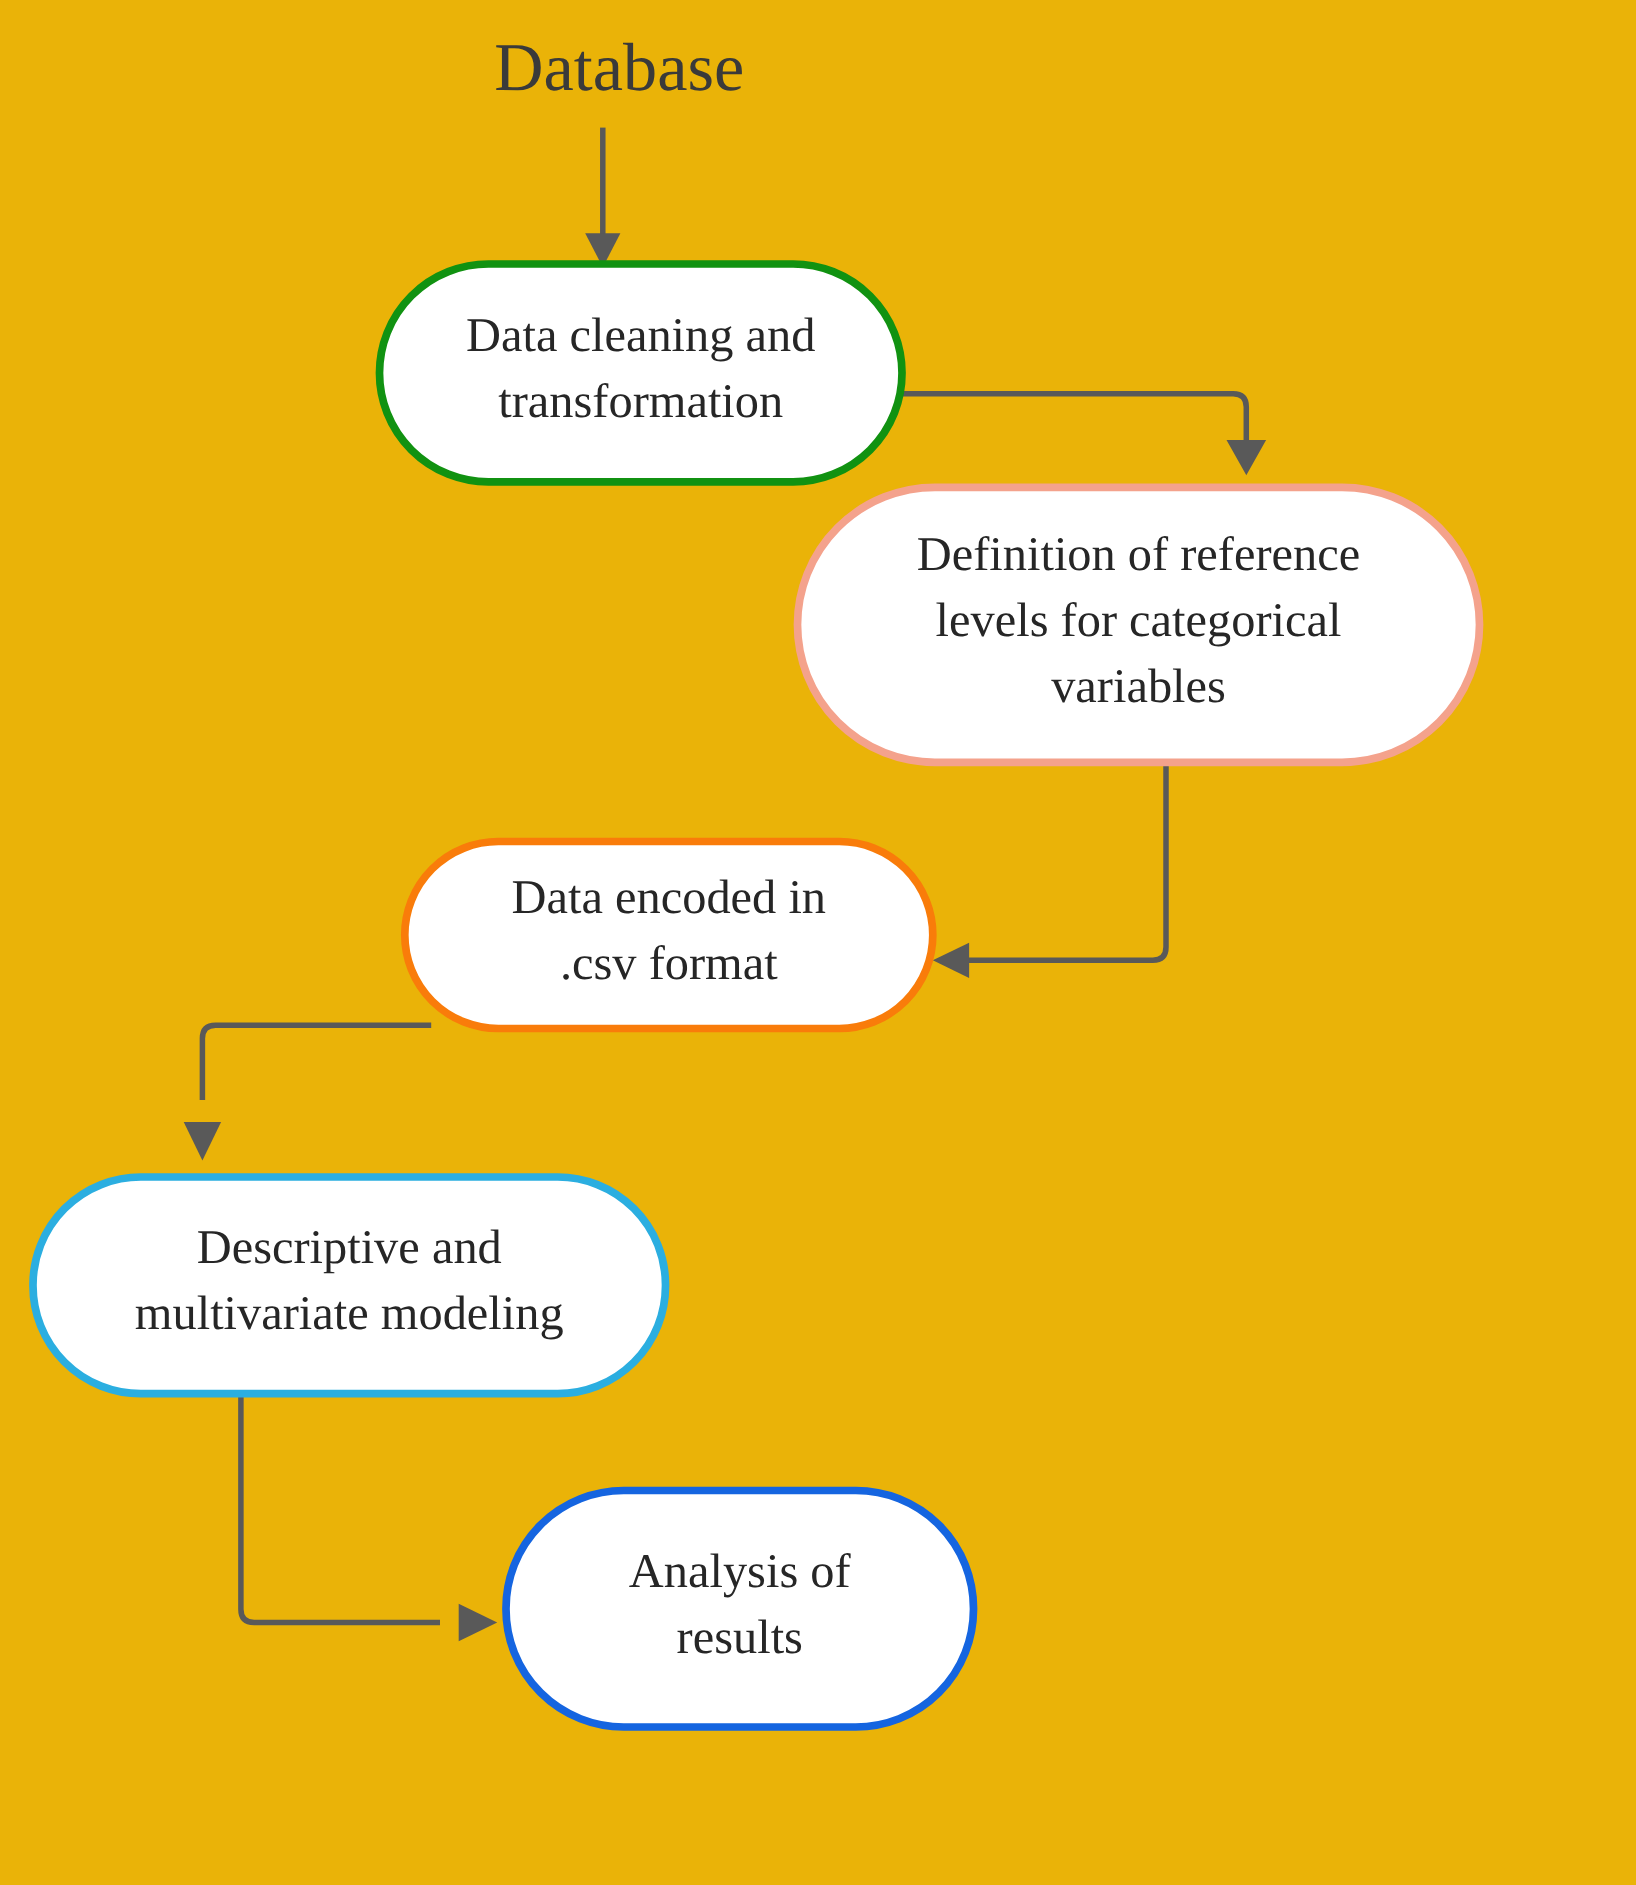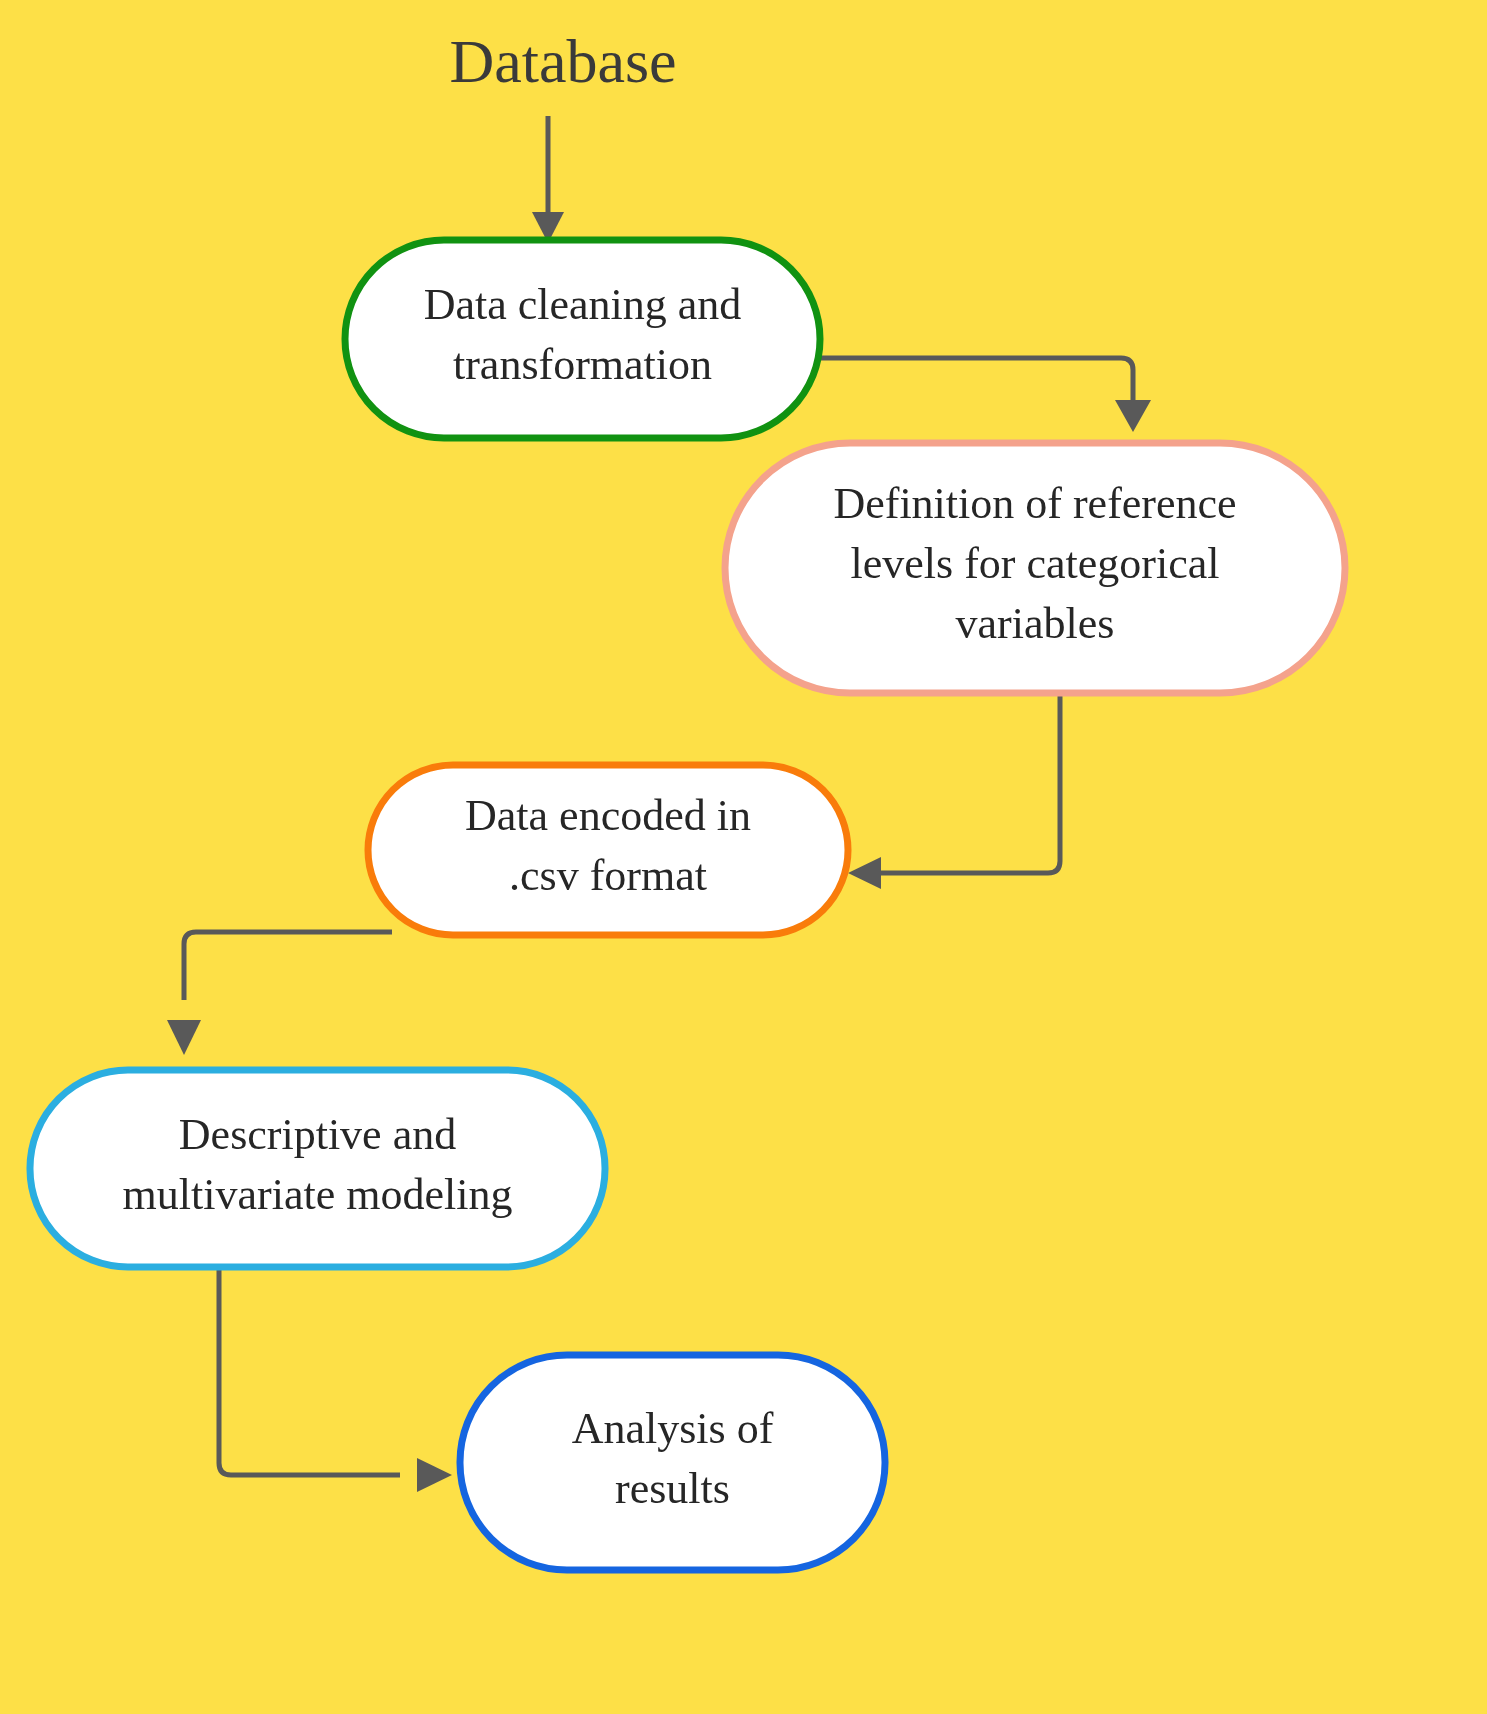--- a/index.html
+++ b/index.html
@@ -10,21 +10,21 @@
   body {
     width: 1487px;
     height: 1714px;
     font-family: "Liberation Serif", "DejaVu Serif", serif;
     overflow: hidden;
   }
   #flow-root {
     position: relative;
     width: 1487px;
     height: 1714px;
-    background: #fde047;
+    background: #eab308;
   }
   svg.flow-canvas {
     position: absolute;
     top: 0;
     left: 0;
     width: 1487px;
     height: 1714px;
     display: block;
   }
   .node-shape {

